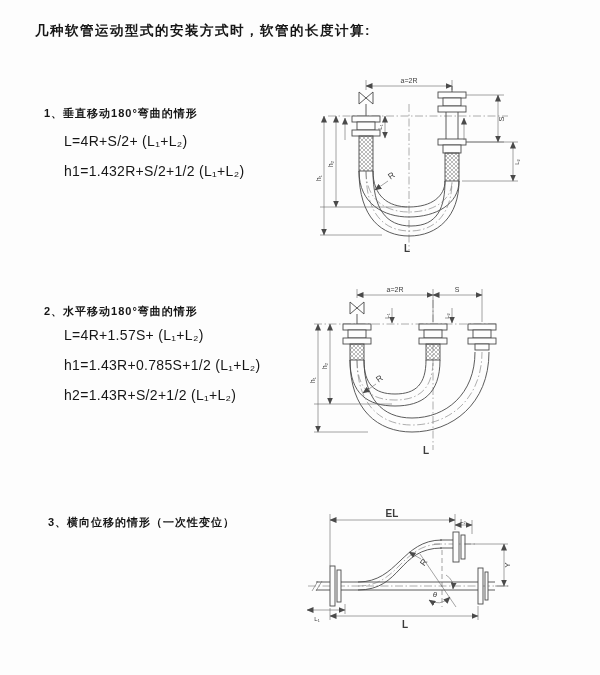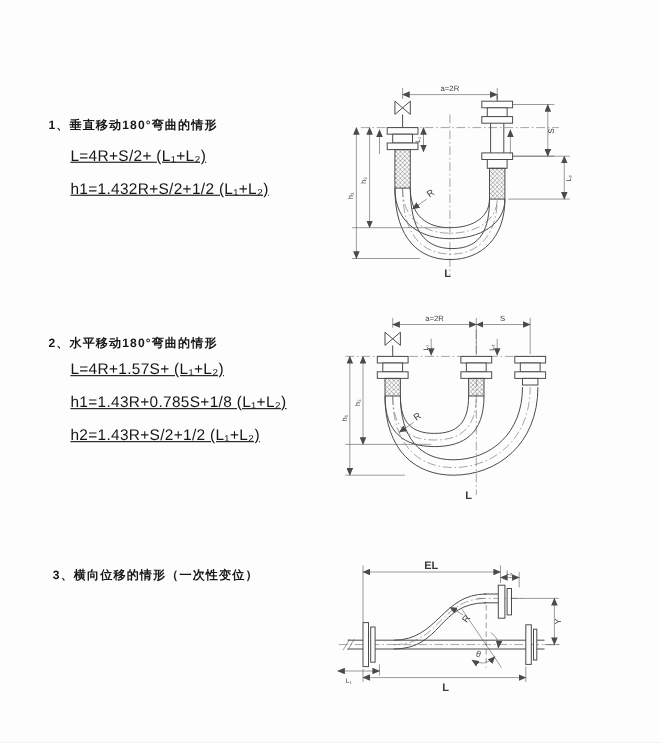--- a/index.html
+++ b/index.html
@@ -8,35 +8,36 @@
     font-family:"Liberation Sans","DejaVu Sans",sans-serif;color:#161616;
     overflow:hidden;margin:0 auto;
   }
   .doc-title{
     position:absolute;left:35px;top:22px;font-size:13.5px;font-weight:700;
     letter-spacing:1.5px;white-space:nowrap;
   }
   .section-heading{
     position:absolute;font-size:11px;font-weight:700;letter-spacing:1px;white-space:nowrap;
   }
-  .formulas{position:absolute;font-size:14px;font-weight:400;letter-spacing:.3px;text-decoration:underline;}
+  .formulas{position:absolute;font-size:14px;font-weight:400;letter-spacing:.3px;}
   .formula{height:30px;line-height:30px;white-space:nowrap;}
   .fig{position:absolute;}
   svg text{font-family:"Liberation Sans","DejaVu Sans",sans-serif;fill:#3c3c3c;}
   .ln  {stroke:#4a4a4a;stroke-width:.9;fill:none;}
   .thin{stroke:#5a5a5a;stroke-width:.55;fill:none;}
   .cl  {stroke:#6a6a6a;stroke-width:.55;fill:none;stroke-dasharray:8 2.5 1.5 2.5;}
   .fl  {fill:#fdfdfd;stroke:#4a4a4a;stroke-width:.9;}
   .braidbox{stroke:#4a4a4a;stroke-width:.9;}
 </style>
 </head>
 <body>
 
 <div class="page">
 
+  <div class="doc-title">几种软管运动型式的安装方式时，软管的长度计算:</div>
 
   <div class="section-heading" style="left:44px;top:106px">1、垂直移动180°弯曲的情形</div>
   <div class="formulas" style="left:64px;top:126px">
     <div class="formula">L=4R+S/2+ (L₁+L₂)</div>
     <div class="formula">h1=1.432R+S/2+1/2 (L₁+L₂)</div>
   </div>
 
   <svg class="fig" style="left:312px;top:74px" width="274" height="182" viewBox="0 0 274 182">
     <defs>
       <marker id="ar1" markerUnits="userSpaceOnUse" markerWidth="7" markerHeight="6" refX="6.5" refY="3" orient="auto-start-reverse">
@@ -115,21 +116,21 @@
 
     <line class="thin" x1="76" y1="107" x2="63" y2="116" marker-end="url(#ar1)"></line>
     <text x="81" y="104" font-size="8.5" text-anchor="middle" transform="rotate(-35 81 104)">R</text>
 
     <text x="95" y="178" font-size="10" font-weight="700" text-anchor="middle">L</text>
   </svg>
 
   <div class="section-heading" style="left:44px;top:304px">2、水平移动180°弯曲的情形</div>
   <div class="formulas" style="left:64px;top:320px">
     <div class="formula">L=4R+1.57S+ (L₁+L₂)</div>
-    <div class="formula">h1=1.43R+0.785S+1/8 (L₁+L₂)</div>
+    <div class="formula">h1=1.43R+0.785S+1/2 (L₁+L₂)</div>
     <div class="formula">h2=1.43R+S/2+1/2 (L₁+L₂)</div>
   </div>
 
   <svg class="fig" style="left:306px;top:282px" width="200" height="176" viewBox="0 0 200 176">
     <defs>
       <marker id="ar2" markerUnits="userSpaceOnUse" markerWidth="7" markerHeight="6" refX="6.5" refY="3" orient="auto-start-reverse">
         <path d="M0,0 L7,3 L0,6 z" fill="#4a4a4a"></path>
       </marker>
       <pattern id="br2" width="4" height="4" patternUnits="userSpaceOnUse">
         <path d="M0,0 L4,4 M4,0 L0,4" stroke="#777" stroke-width="0.5"></path>

